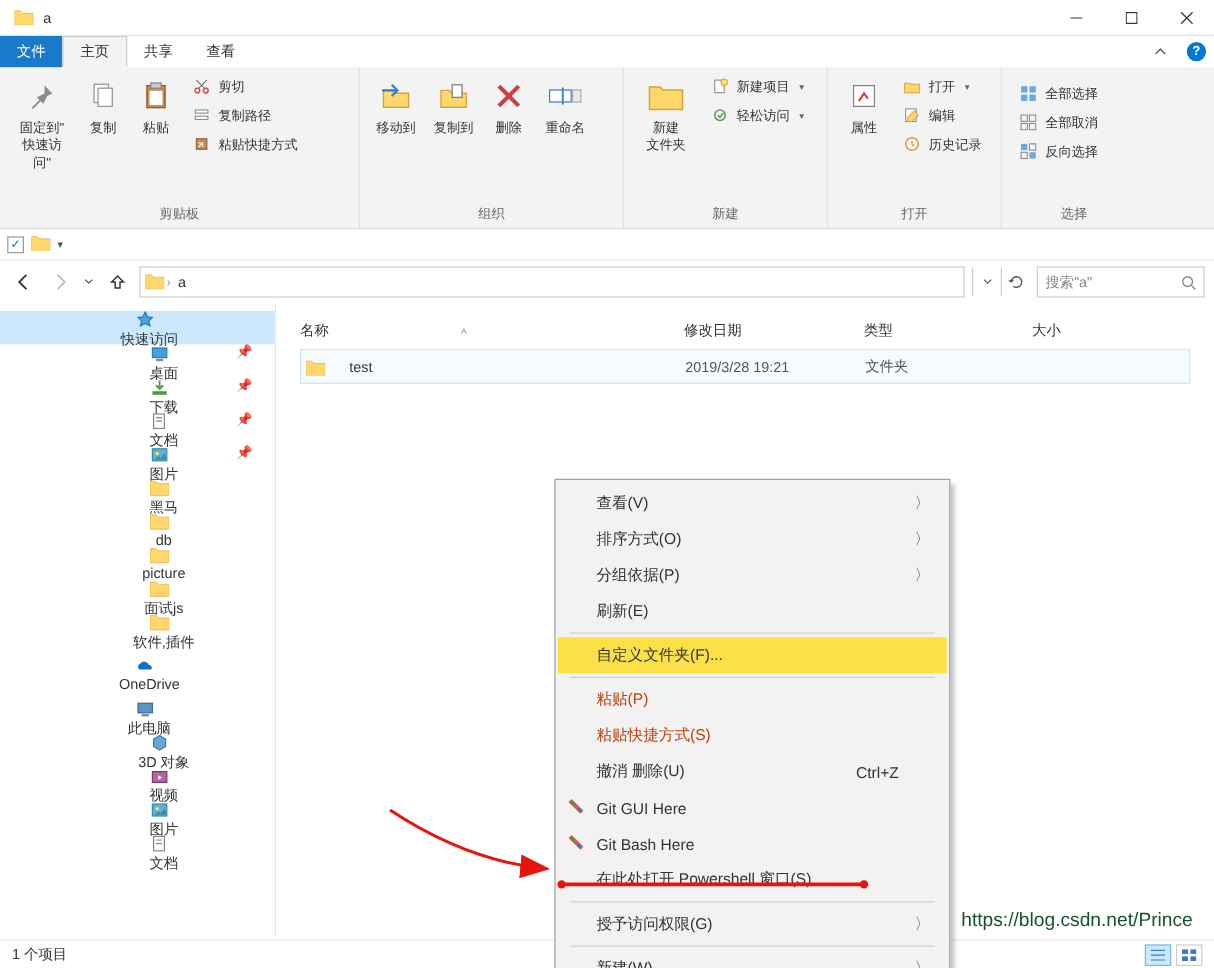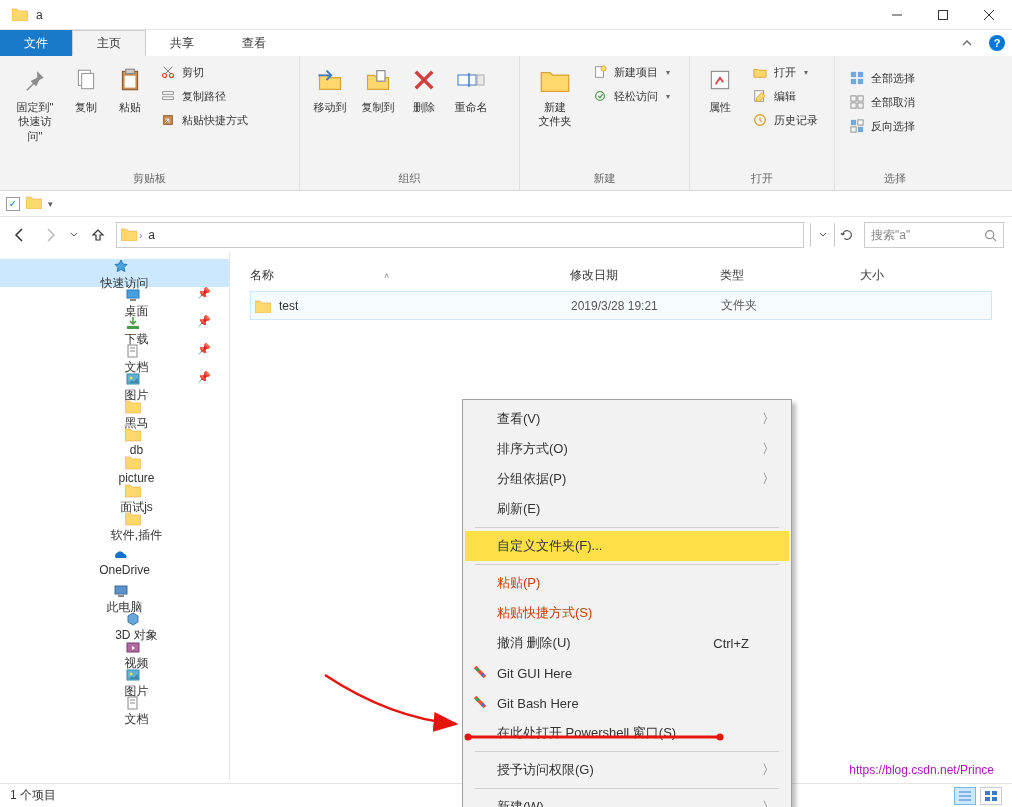--- a/index.html
+++ b/index.html
@@ -7,21 +7,21 @@
 
 
 .titlebar { height: 30px; display: flex; align-items: center; border-bottom: 1px solid #e5e5e5; }
 .titlebar .folder-icon { width: 16px; height: 16px; margin: 0 8px 0 12px; }
 .titlebar .title { flex: 1; font-size: 12px; }
 .titlebar .winbtn { width: 46px; height: 30px; display: flex; align-items: center; justify-content: center; }
 .titlebar .winbtn svg { width: 10px; height: 10px; }
 
 
 .menutabs { height: 26px; display: flex; align-items: stretch; background: #fff; position: relative; }
-.menutabs .tab { padding: 0 24px; font-size: 12px; display: flex; align-items: center; }
+.menutabs .tab { padding: 0 14px; font-size: 12px; display: flex; align-items: center; }
 .menutabs .tab.file { background: #1979ca; color: #fff; }
 .menutabs .tab.active { border: 1px solid #ccc; border-bottom: 1px solid #f3f3f3; background: #f3f3f3; }
 .menutabs .spacer { flex: 1; }
 .menutabs .chev { width: 30px; display: flex; align-items: center; justify-content: center; color: #777; }
 .menutabs .help { width: 30px; display: flex; align-items: center; justify-content: center; }
 .help-circle { width: 16px; height: 16px; border-radius: 50%; background: #0078d7; color: #fff; display: flex; align-items: center; justify-content: center; font-size: 11px; font-weight: bold; }
 
 
 .ribbon { height: 135px; background: #f3f3f3; border-bottom: 1px solid #dadada; display: flex; }
 .rgroup { border-right: 1px solid #e1e1e1; display: flex; flex-direction: column; }
@@ -62,21 +62,21 @@
 
 .filelist { flex: 1; padding: 8px 20px; position: relative; }
 .colheaders { display: flex; font-size: 12px; color: #333; border-bottom: 1px solid transparent; padding: 6px 0; }
 .colheaders div { padding-right: 20px; }
 .col-name { width: 320px; }
 .col-date { width: 150px; }
 .col-type { width: 140px; }
 .col-size { width: 80px; }
 .sortarrow { color: #888; margin-left: 110px; font-size: 9px; }
 .filerow { display: flex; align-items: center; padding: 5px 4px; border: 1px solid #cce8ff; background: #f5fbff; font-size: 12px; }
-.filerow .fname { width: 316px; display: flex; align-items: center; gap: 8px; }
+.filerow .fname { width: 316px; display: flex; align-items: center; gap: 20px; }
 .filerow .fdate { width: 150px; color: #555; }
 .filerow .ftype { width: 140px; color: #555; }
 
 
 .statusbar { position: absolute; bottom: 0; left: 0; right: 0; height: 24px; border-top: 1px solid #e5e5e5; display: flex; align-items: center; padding: 0 10px; font-size: 12px; justify-content: space-between; }
 .statusbar .viewbtns { display: flex; gap: 4px; }
 .statusbar .vb { width: 22px; height: 18px; border: 1px solid #ccc; display: flex; align-items: center; justify-content: center; }
 .statusbar .vb.active { background: #cce8ff; border-color: #7bb7e8; }
 
 
@@ -86,21 +86,21 @@
 .cmitem .cmico { position: absolute; left: 8px; width: 16px; height: 16px; }
 .cmitem.hover { background: #fde047; }
 .cmitem.disabled { color: #c2410c; text-align: right; }
 .cmsep { height: 1px; background: #cfcfcf; margin: 3px 10px; }
 .shortcut { position: absolute; right: 40px; }
 
 
 .redarrow { position: absolute; pointer-events: none; }
 
 .folder-svg { width: 16px; height: 14px; }
-.watermark { position:absolute; right:18px; bottom:30px; font-size:12px; color:#a21caf; }
+.watermark { position:absolute; right:18px; bottom:30px; font-size:16px; color:#14532d; }
 </style>
 </head>
 <body>
 
 <div class="titlebar">
   <span class="folder-icon">
     <svg viewBox="0 0 16 14">
         <path d="M0 2 h5 l2 2 h9 v10 h-16 z" fill="#ffd76b" stroke="#d9a23a" stroke-width="0.5"></path>
       </svg>
   </span>

